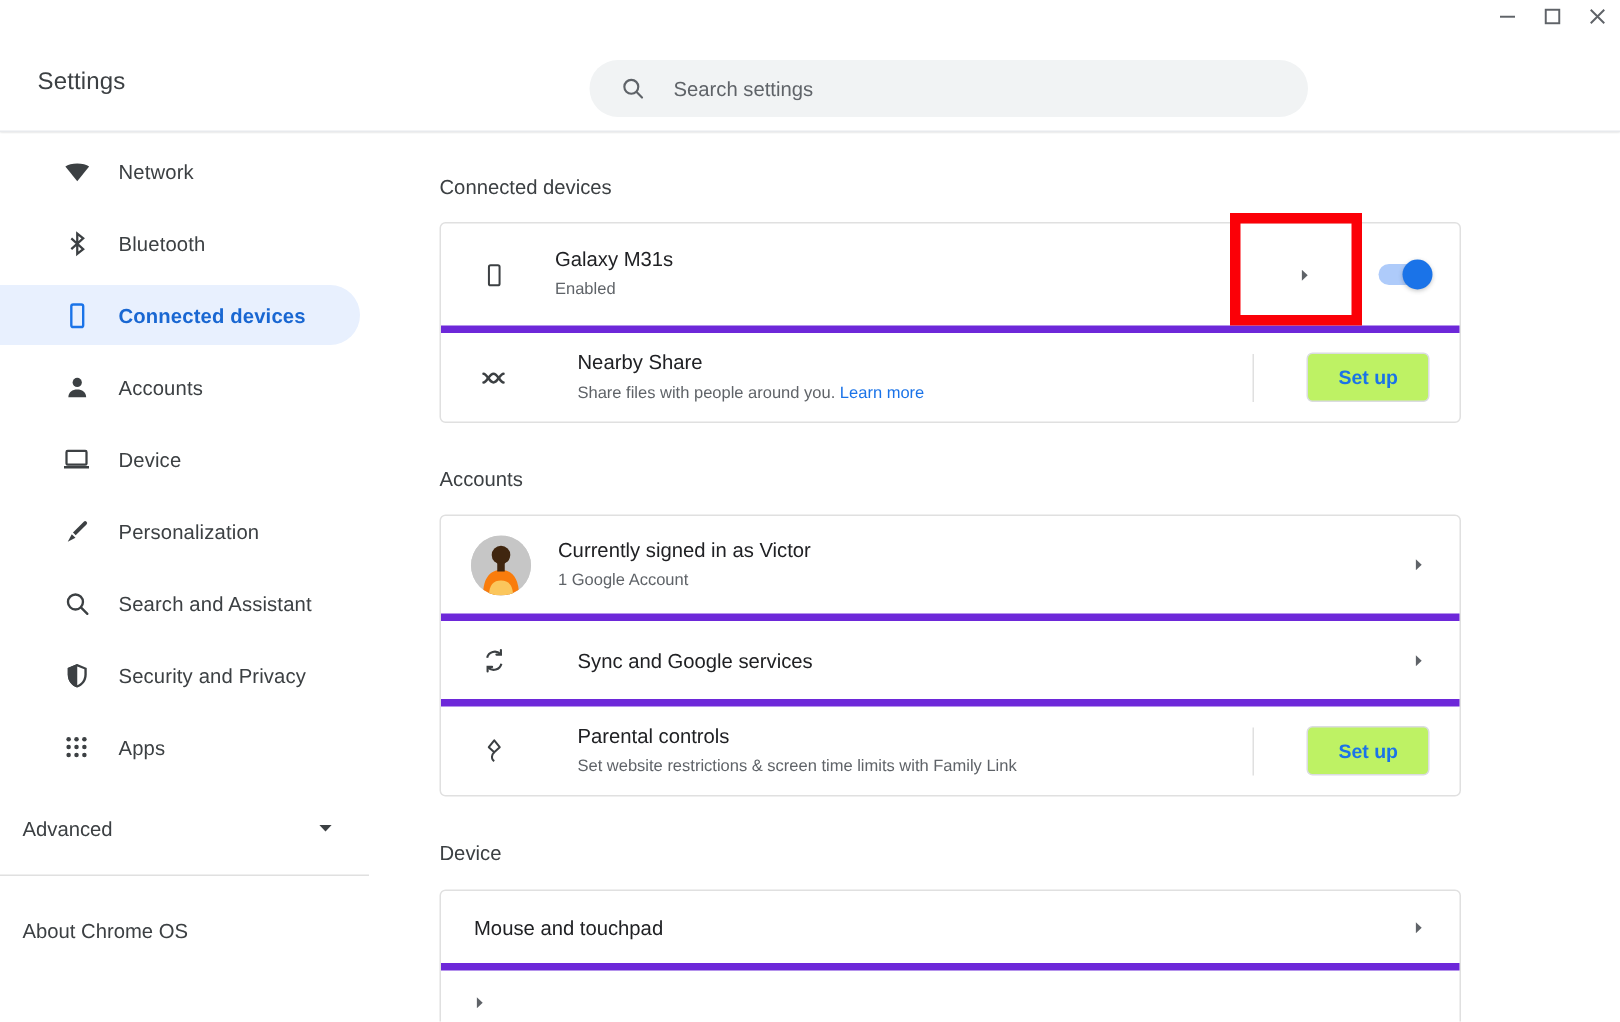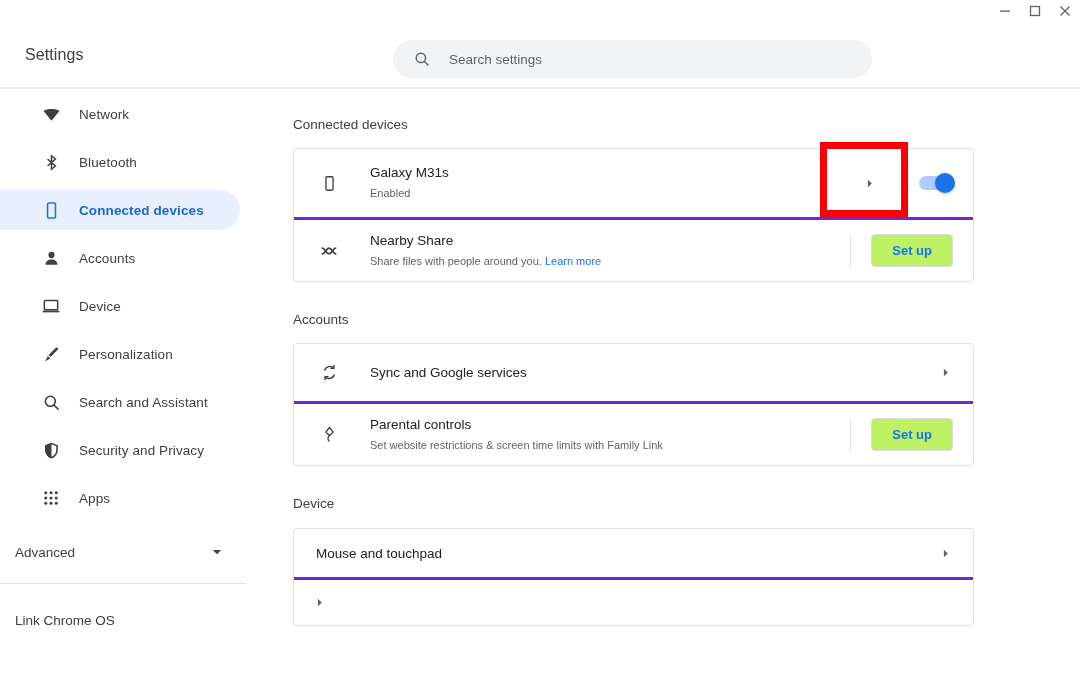--- a/index.html
+++ b/index.html
@@ -119,21 +119,21 @@
     margin-left: 47px; width: 681px;
     background: #ffffff;
     border: 1px solid #e0e0e0; border-radius: 4px;
   }
   .row {
     display: flex; align-items: center;
     padding: 0 20px;
     min-height: 64px;
     position: relative;
   }
-  .row + .row { border-top: 3px solid #6d28d9; }
+  .row + .row { border-top: 5px solid #6d28d9; gap: 15px; }
   .row-icon {
     width: 30px; display: flex; align-items: center; justify-content: center;
     color: #3c4043; flex-shrink: 0;
   }
   .row-text { margin-left: 26px; flex: 1; }
   .row-title { font-size: 13.5px; color: #202124; line-height: 19px; }
   .row-sub { font-size: 11px; color: #5f6368; line-height: 19px; margin-top: 2px; }
   .row-sub a { color: #1a73e8; text-decoration: none; }
 
   .chevron {
@@ -318,21 +318,21 @@
     <span class="advanced-caret">
       <svg width="14" height="14" viewBox="0 0 24 24">
           <path d="M5 8.5 L12 16 L19 8.5 Z" fill="#3c4043"></path>
         </svg>
     </span>
   </div>
 
   <div class="side-divider"></div>
 
   <div class="about-row">
-    <span class="about-label">Link Chrome OS</span>
+    <span class="about-label">About Chrome OS</span>
   </div>
 </div>
 
 <div class="content">
 
   <div class="section-title" style="margin-top:28px;">Connected devices</div>
 
   <div class="card" style="margin-top:16px;">
 
     <div class="row" style="min-height:68px;">
@@ -371,20 +371,40 @@
       </span>
       <span class="vdivider"></span>
       <button class="setup-btn">Set up</button>
     </div>
   </div>
 
   <div class="section-title" style="margin-top:30px;">Accounts</div>
 
   <div class="card" style="margin-top:16px;">
 
+    <div class="row" style="min-height:65px;">
+      <span class="avatar">
+        <svg width="40" height="40" viewBox="0 0 40 40">
+          <rect width="40" height="40" fill="#c6c6c6"></rect>
+          <path d="M8 40 C8 28 13 23 20 23 C27 23 32 28 32 40 Z" fill="#f97c0c"></path>
+          <path d="M12 40 C12 33 15 30 20 30 C25 30 28 33 28 40 Z" fill="#fbc65c"></path>
+          <circle cx="20" cy="13" r="6.2" fill="#40260f"></circle>
+          <rect x="17.5" y="18" width="5" height="6" fill="#40260f"></rect>
+        </svg>
+      </span>
+      <span class="row-text" style="margin-left:18px;">
+        <span class="row-title" style="display:block;">Currently signed in as Victor</span>
+        <span class="row-sub" style="display:block;">1 Google Account</span>
+      </span>
+      <span class="chevron" style="margin-right:2px;">
+        <svg width="11" height="11" viewBox="0 0 24 24">
+            <path d="M8.5 4 L17 12 L8.5 20 Z" fill="#5f6368"></path>
+          </svg>
+      </span>
+    </div>
 
     <div class="row" style="min-height:57px;">
       <span class="row-icon">
         <svg width="19" height="19" viewBox="0 0 24 24" fill="none" stroke="#3c4043" stroke-width="1.8">
           <path d="M6 9.5 A6.6 6.6 0 0 1 17.2 6.4"></path>
           <path d="M18 14.5 A6.6 6.6 0 0 1 6.8 17.6"></path>
           <path d="M17.6 3 L17.6 6.8 L13.8 6.8" stroke-linecap="round"></path>
           <path d="M6.4 21 L6.4 17.2 L10.2 17.2" stroke-linecap="round"></path>
         </svg>
       </span>

